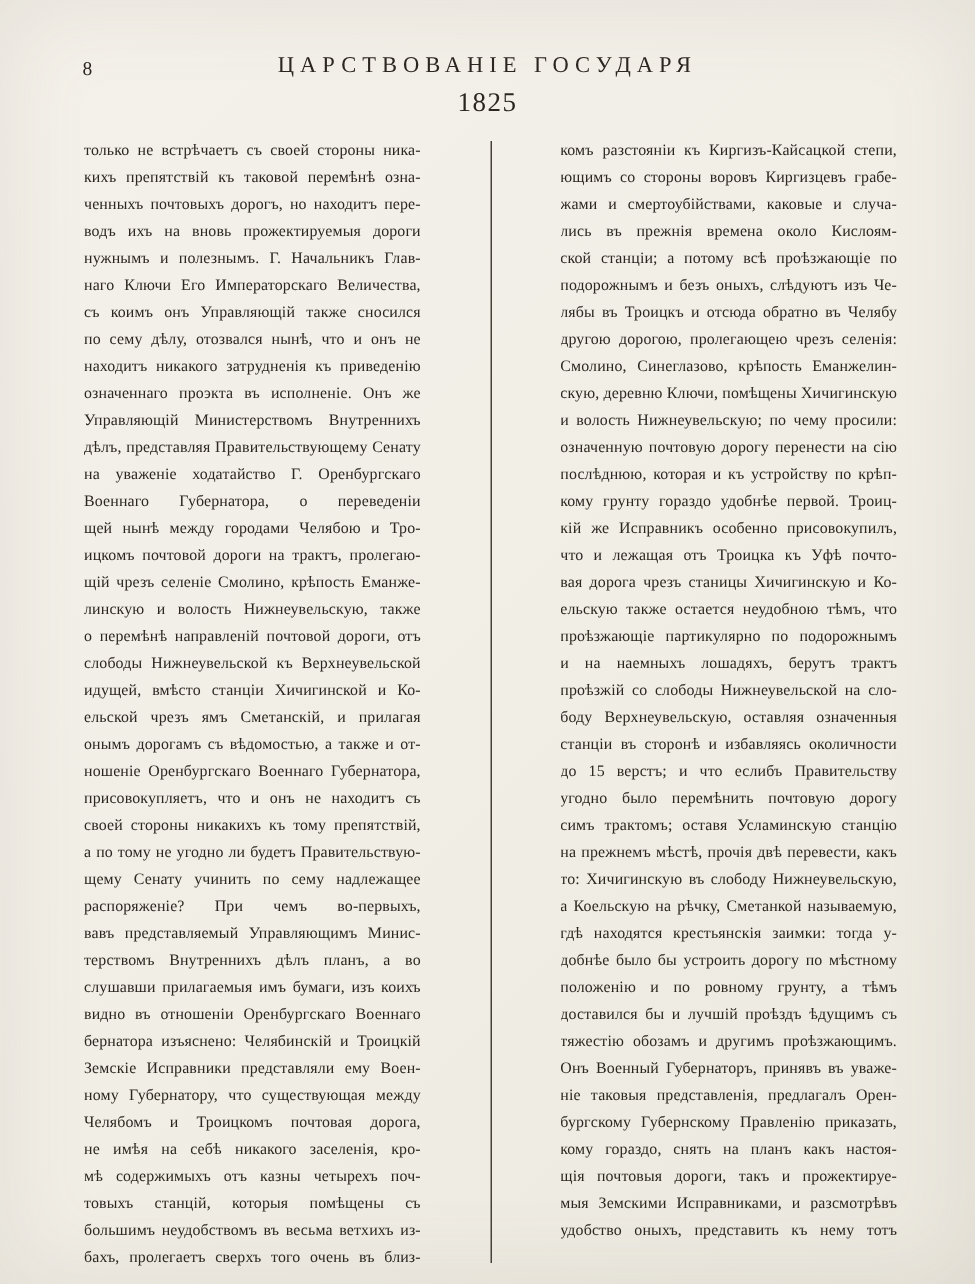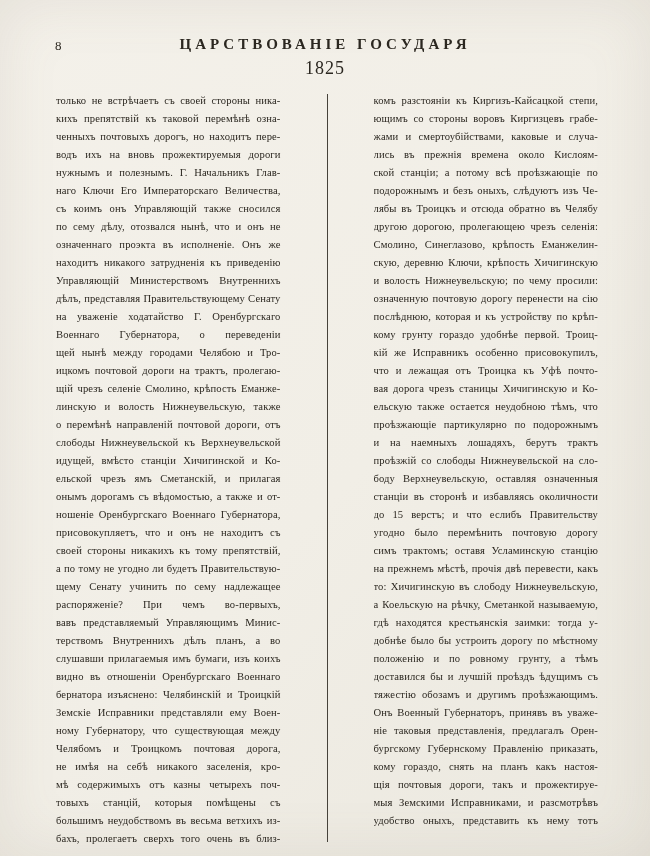--- a/index.html
+++ b/index.html
@@ -23,21 +23,21 @@
     left: 55px;
     top: 38px;
     font-size: 13px;
   }
   .header {
     padding-top: 36px;
     text-align: center;
   }
   .title {
     font-size: 15px;
-    font-weight: bold;
+    font-weight: normal;
     letter-spacing: 4px;
     white-space: nowrap;
   }
   .year {
     font-size: 18px;
     letter-spacing: 1px;
     margin-top: 5px;
   }
   .columns {
     display: flex;
@@ -79,22 +79,22 @@
   <div class="columns">
     <div class="col" id="col-left">
         <div class="line">только не встрѣчаетъ съ своей стороны ника-</div>
         <div class="line">кихъ препятствій къ таковой перемѣнѣ озна-</div>
         <div class="line">ченныхъ почтовыхъ дорогъ, но находитъ пере-</div>
         <div class="line">водъ ихъ на вновь прожектируемыя дороги</div>
         <div class="line">нужнымъ и полезнымъ. Г. Начальникъ Глав-</div>
         <div class="line">наго Ключи Его Императорскаго Величества,</div>
         <div class="line">съ коимъ онъ Управляющій также сносился</div>
         <div class="line">по сему дѣлу, отозвался нынѣ, что и онъ не</div>
+        <div class="line">находитъ никакого затрудненія къ приведенію</div>
         <div class="line">означеннаго проэкта въ исполненіе. Онъ же</div>
-        <div class="line">находитъ никакого затрудненія къ приведенію</div>
         <div class="line">Управляющій Министерствомъ Внутреннихъ</div>
         <div class="line">дѣлъ, представляя Правительствующему Сенату</div>
         <div class="line">на уваженіе ходатайство Г. Оренбургскаго</div>
         <div class="line">Военнаго Губернатора, о переведеніи существую-</div>
         <div class="line">щей нынѣ между городами Челябою и Тро-</div>
         <div class="line">ицкомъ почтовой дороги на трактъ, пролегаю-</div>
         <div class="line">щій чрезъ селеніе Смолино, крѣпость Еманже-</div>
         <div class="line">линскую и волость Нижнеувельскую, также</div>
         <div class="line">о перемѣнѣ направленій почтовой дороги, отъ</div>
         <div class="line">слободы Нижнеувельской къ Верхнеувельской</div>
@@ -125,21 +125,21 @@
     <div class="col" id="col-right">
         <div class="line">комъ разстояніи къ Киргизъ-Кайсацкой степи,</div>
         <div class="line">ющимъ со стороны воровъ Киргизцевъ грабе-</div>
         <div class="line">жами и смертоубійствами, каковые и случа-</div>
         <div class="line">лись въ прежнія времена около Кислоям-</div>
         <div class="line">ской станціи; а потому всѣ проѣзжающіе по</div>
         <div class="line">подорожнымъ и безъ оныхъ, слѣдуютъ изъ Че-</div>
         <div class="line">лябы въ Троицкъ и отсюда обратно въ Челябу</div>
         <div class="line">другою дорогою, пролегающею чрезъ селенія:</div>
         <div class="line">Смолино, Синеглазово, крѣпость Еманжелин-</div>
-        <div class="line">скую, деревню Ключи, крѣпость Хичигинскую</div>
+        <div class="line">скую, деревню Ключи, помѣщены Хичигинскую</div>
         <div class="line">и волость Нижнеувельскую; по чему просили:</div>
         <div class="line">означенную почтовую дорогу перенести на сію</div>
         <div class="line">послѣднюю, которая и къ устройству по крѣп-</div>
         <div class="line">кому грунту гораздо удобнѣе первой. Троиц-</div>
         <div class="line">кій же Исправникъ особенно присовокупилъ,</div>
         <div class="line">что и лежащая отъ Троицка къ Уфѣ почто-</div>
         <div class="line">вая дорога чрезъ станицы Хичигинскую и Ко-</div>
         <div class="line">ельскую также остается неудобною тѣмъ, что</div>
         <div class="line">проѣзжающіе партикулярно по подорожнымъ</div>
         <div class="line">и на наемныхъ лошадяхъ, берутъ трактъ</div>

